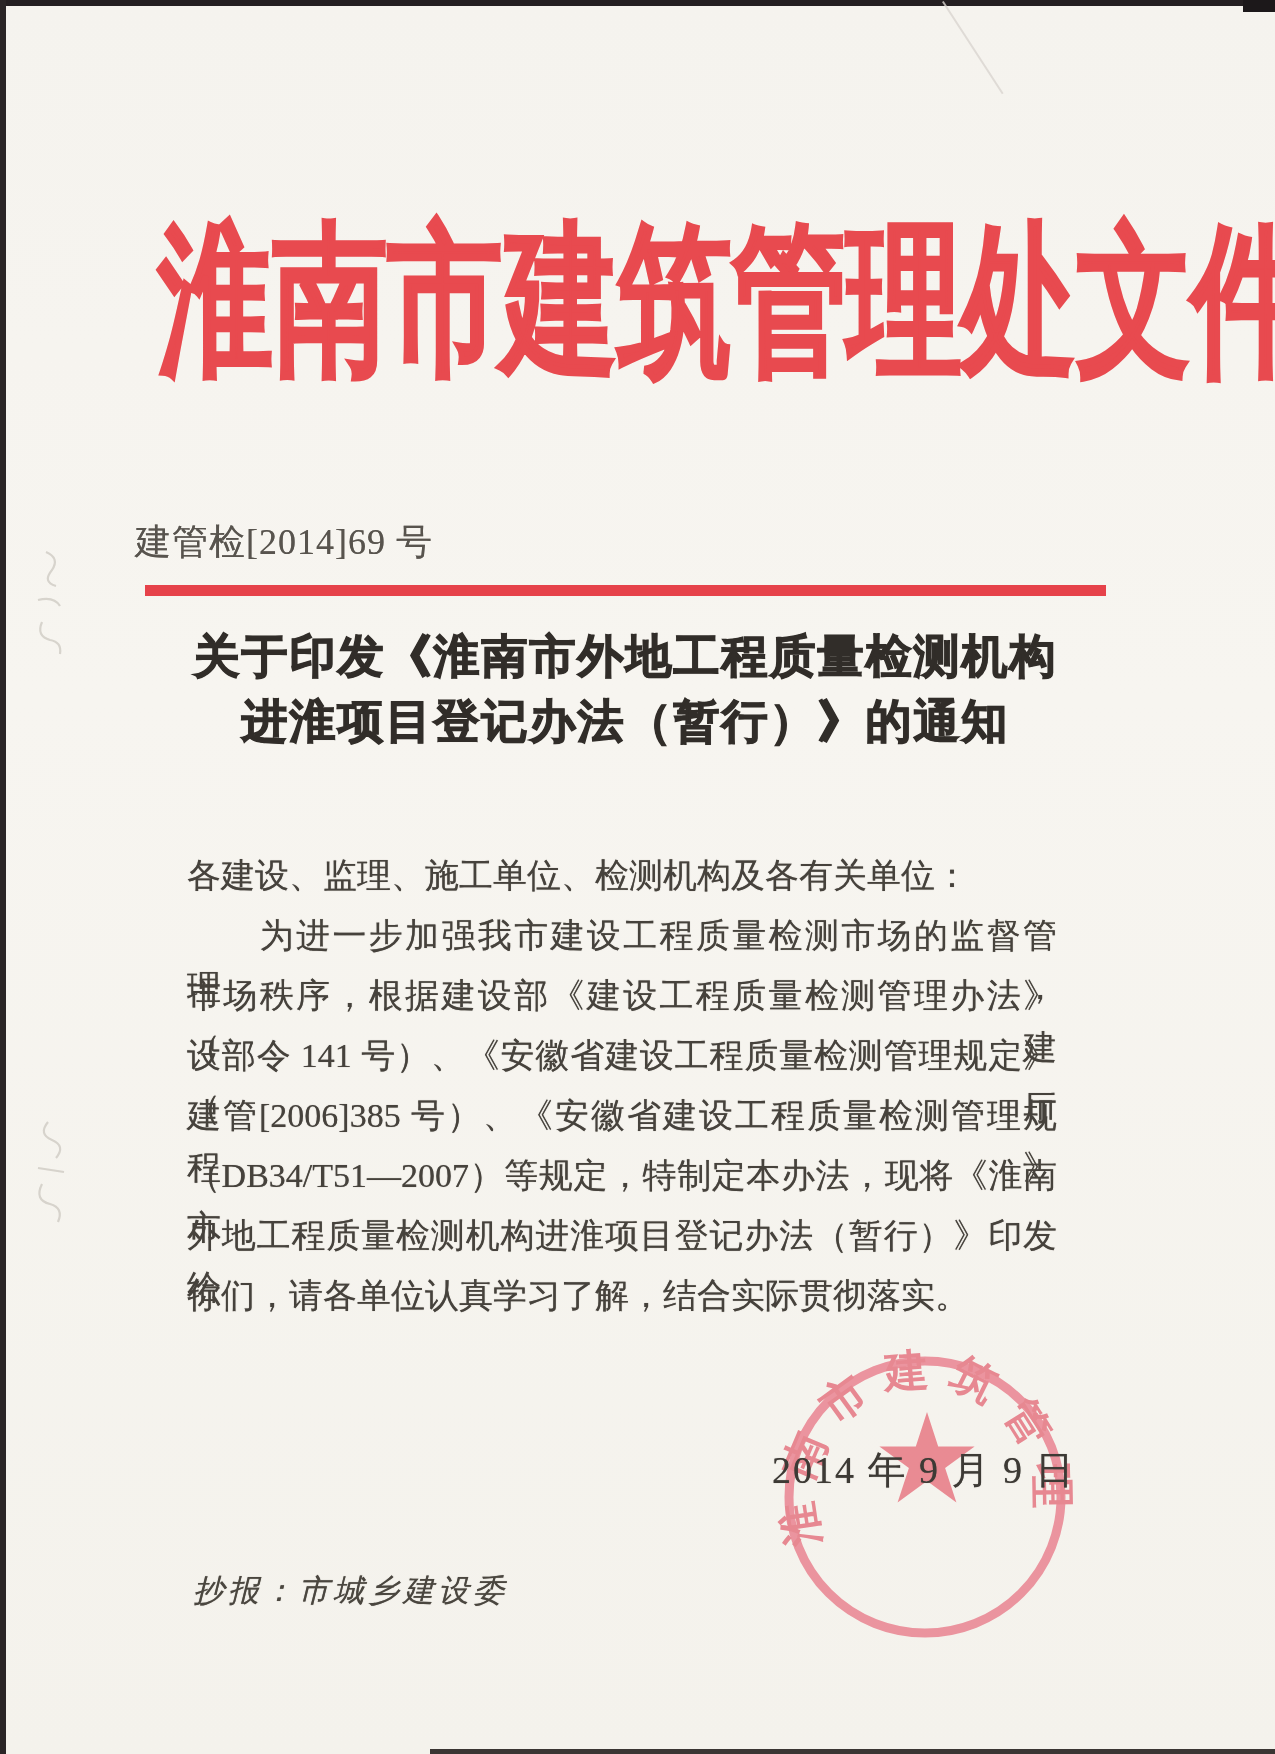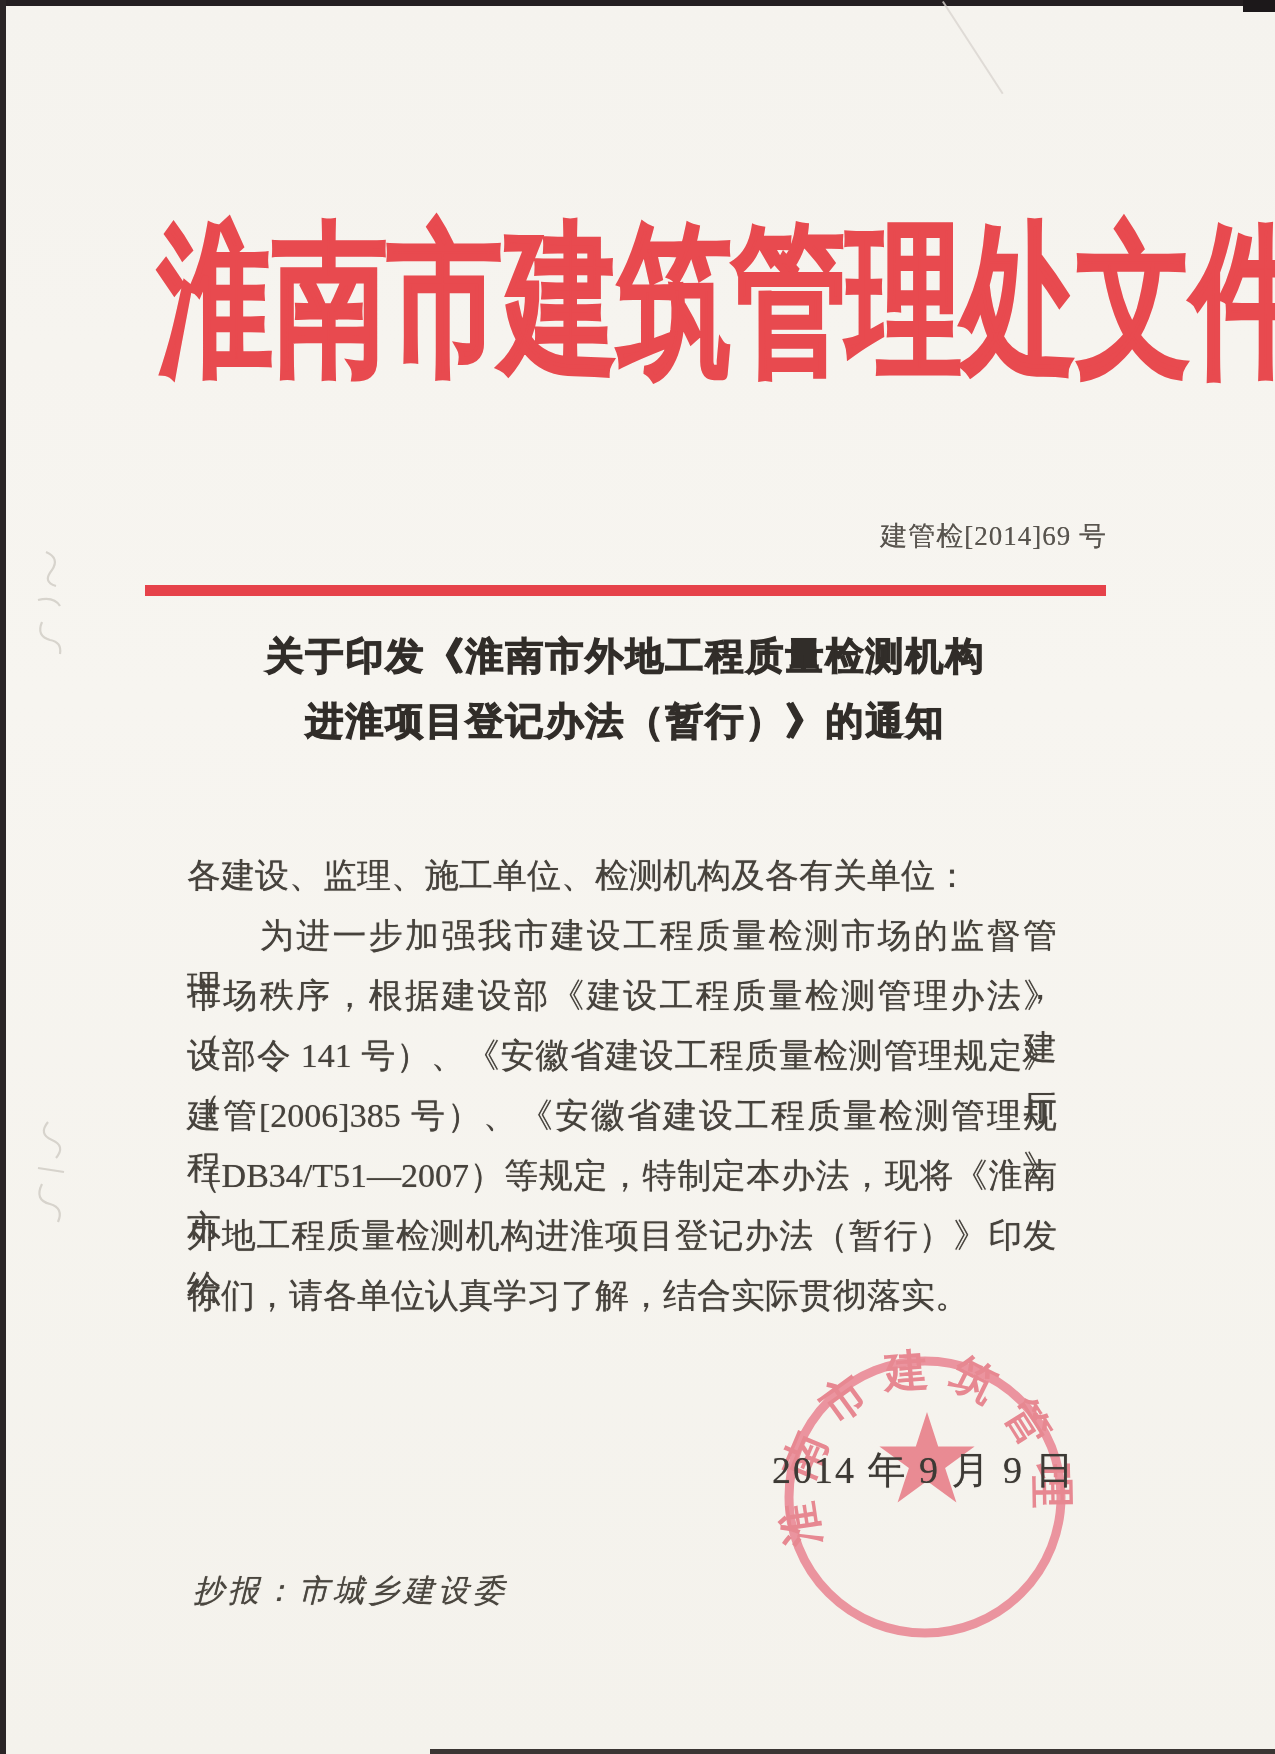--- a/index.html
+++ b/index.html
@@ -23,28 +23,28 @@
   .masthead{
     position:absolute;left:158px;top:214px;width:930px;height:182px;
     font-size:164px;line-height:176px;white-space:nowrap;
     font-weight:900;color:#e84a4f;
     -webkit-text-stroke:3px #e84a4f;
     transform:scaleX(0.70);transform-origin:0 0;
     text-shadow:0 0 1px rgba(232,74,79,.6);
   }
   .doc-number{
     position:absolute;left:135px;top:518px;width:972px;
-    text-align:right;font-size:27px;letter-spacing:1px;color:#58544e;
+    text-align:left;font-size:36px;letter-spacing:1px;color:#58544e;
     text-shadow:0 0 .6px rgba(88,84,78,.7);
   }
   .red-rule{position:absolute;left:145px;top:585px;width:961px;height:11px;background:#e6424a;}
 
   .notice-title{
     position:absolute;left:100px;top:624px;width:1051px;
-    text-align:center;font-size:38px;line-height:65px;
+    text-align:center;font-size:46px;line-height:65px;
     font-weight:bold;color:#312d29;letter-spacing:2px;
     -webkit-text-stroke:1.2px #312d29;
     text-shadow:0 0 1px rgba(49,45,41,.5);
   }
 
   .body-text{
     position:absolute;left:187px;top:850px;width:870px;
     font-size:34px;color:#46423c;
     text-shadow:0 0 .7px rgba(70,66,60,.75);
   }

